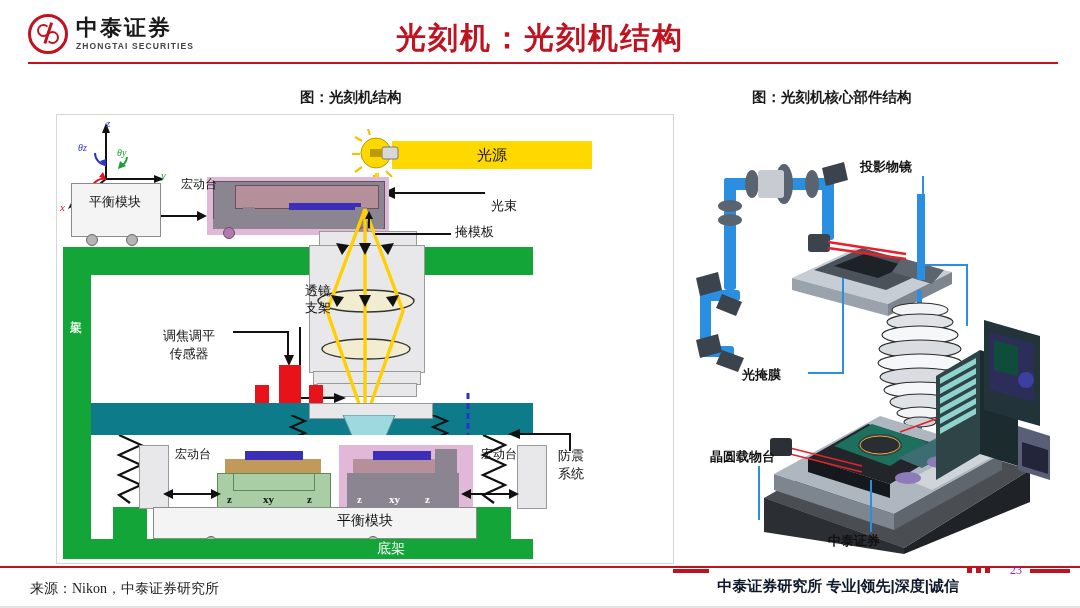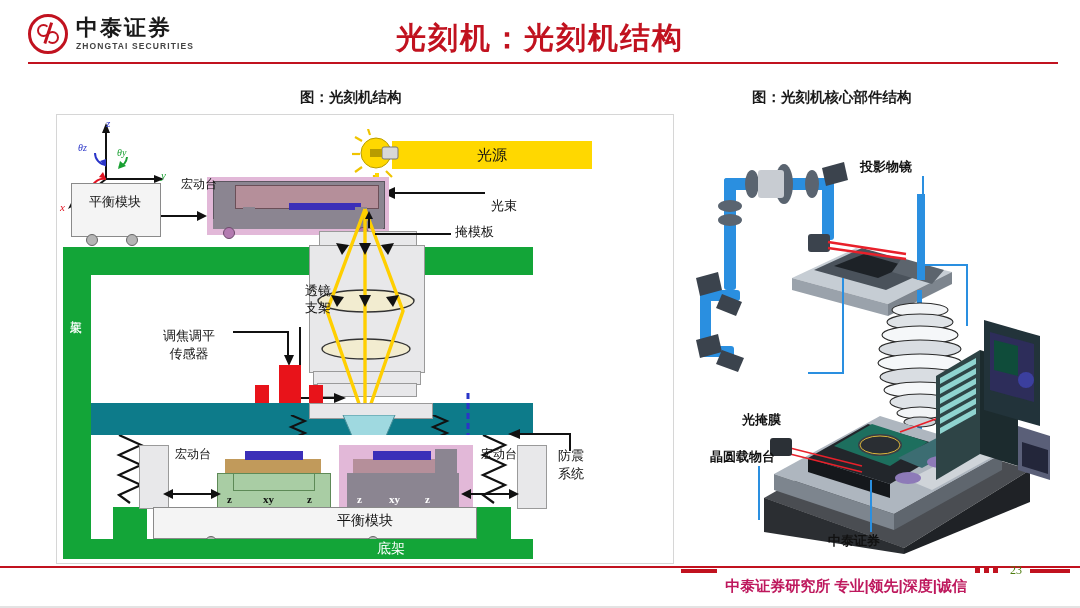--- a/index.html
+++ b/index.html
@@ -76,24 +76,24 @@
         font-size:13px;font-weight:bold;color:#111;white-space:nowrap;}
   .bluebeam{position:absolute;background:#2a8fe0;}
   .leader{position:absolute;background:#2a8fe0;}
 
   
   .footer-rule{position:absolute;left:0;right:0;bottom:40px;height:2.5px;background:#c1121f;}
   .footer-src{position:absolute;left:30px;bottom:10px;
       font-family:"Liberation Serif","DejaVu Serif",serif;font-size:14px;color:#1a1a1a;}
   .footer-right{position:absolute;right:10px;bottom:12px;display:flex;align-items:center;gap:8px;}
   .foot-dash{width:36px;height:4px;background:#c1121f;}
-  .foot-slogan{font-family:"Liberation Sans",sans-serif;font-size:15px;font-weight:bold;color:#be185d;white-space:nowrap;margin-top:32px;}
+  .foot-slogan{font-family:"Liberation Sans",sans-serif;font-size:15px;font-weight:bold;color:#0f172a;white-space:nowrap;margin-top:32px;}
   .foot-dots{display:flex;align-items:center;gap:4px;}
   .foot-dots span{display:block;width:5px;height:5px;background:#c1121f;}
-  .page-num{font-family:"Liberation Serif",serif;font-size:12px;color:#4d7c0f;margin-left:4px;}
+  .page-num{font-family:"Liberation Serif",serif;font-size:12px;color:#a21caf;margin-left:12px;}
   .foot-dash2{width:40px;height:4px;background:#c1121f;}
   .footer-edge{position:absolute;left:0;right:0;bottom:0;height:2px;background:#e3e3e3;}
 </style>
 </head>
 <body>
 
 <div class="slide">
 
   <div class="logo-block">
     <div class="logo-mark">
@@ -469,33 +469,34 @@
         <polygon points="96,112 128,122 128,166 96,156" fill="#5a5f78"></polygon>
         <polygon points="100,128 126,136 126,160 100,152" fill="#23263a"></polygon>
       </svg>
 
       <div class="rlbl" style="left:170px;top:44px;">投影物镜</div>
       <div class="leader" style="left:232px;top:62px;width:2px;height:34px;"></div>
       <div class="leader" style="left:232px;top:96px;width:2px;height:0px;"></div>
       <div class="leader" style="left:276px;top:152px;width:2px;height:60px;"></div>
       <div class="leader" style="left:232px;top:150px;width:46px;height:2px;"></div>
 
-      <div class="rlbl" style="left:52px;top:252px;margin-top:45px;">光掩膜</div>
+      <div class="rlbl" style="left:52px;top:252px;">光掩膜</div>
       <div class="leader" style="left:118px;top:258px;width:36px;height:2px;"></div>
       <div class="leader" style="left:152px;top:164px;width:2px;height:96px;"></div>
 
       <div class="rlbl" style="left:20px;top:334px;">晶圆载物台</div>
       <div class="leader" style="left:68px;top:352px;width:2px;height:54px;"></div>
 
       <div class="rlbl" style="left:138px;top:418px;">中泰证券</div>
       <div class="leader" style="left:180px;top:366px;width:2px;height:52px;"></div>
     </div>
   </div>
 
   <div class="footer-rule"></div>
+  <div class="footer-src">来源：Nikon，中泰证券研究所</div>
   <div class="footer-right">
     <div class="foot-dash"></div>
     <div class="foot-slogan">中泰证券研究所 专业|领先|深度|诚信</div>
     <div class="foot-dots">
         <span></span>
         <span></span>
         <span></span>
       </div>
     <div class="page-num">23</div>
     <div class="foot-dash2"></div>

